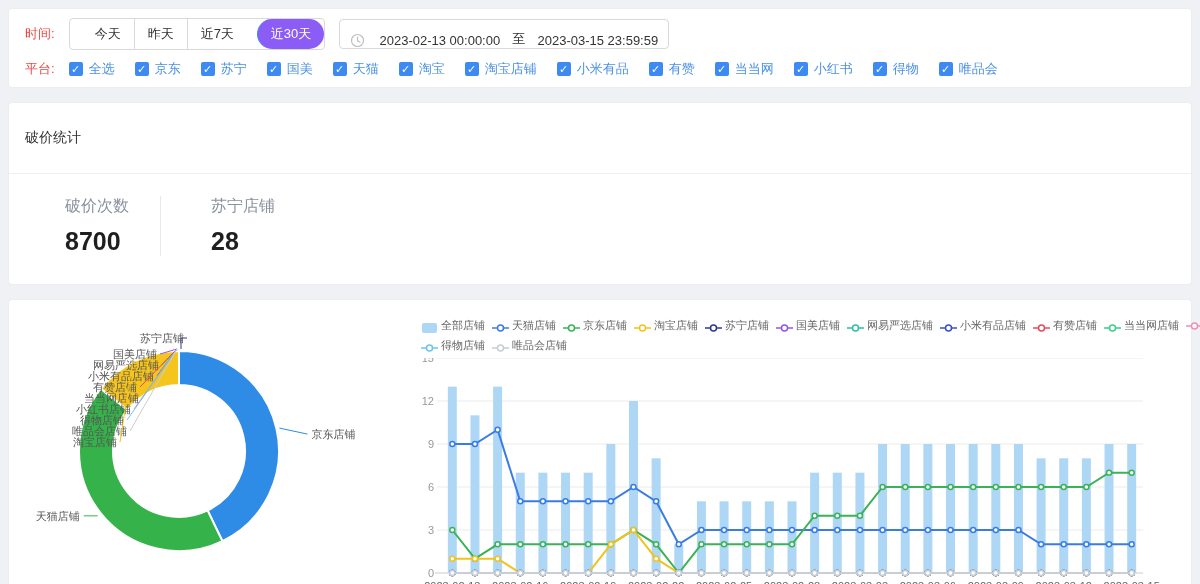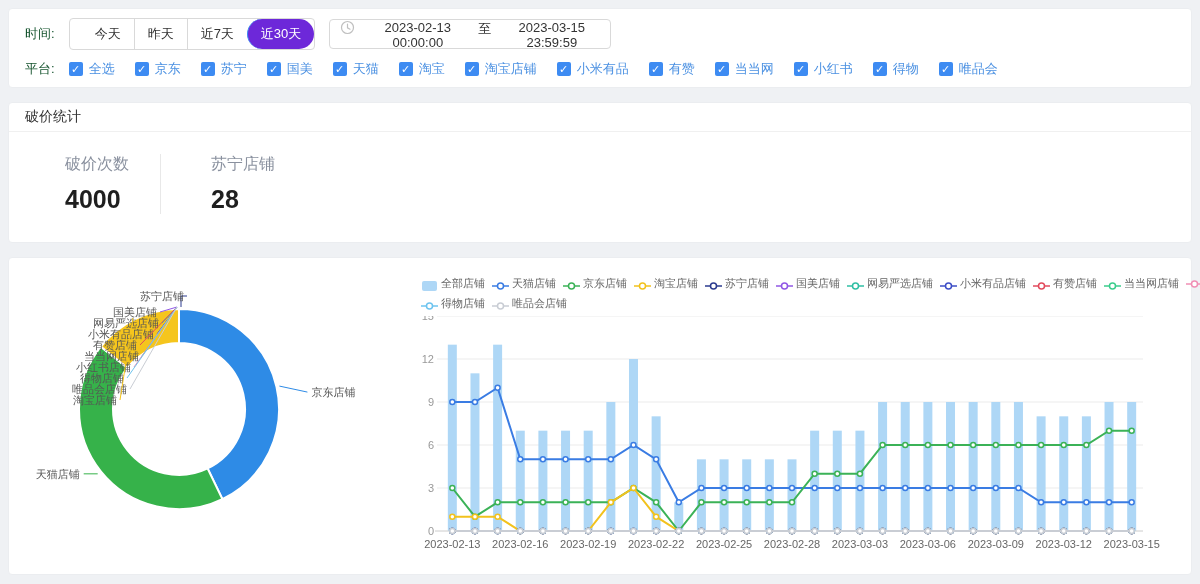--- a/index.html
+++ b/index.html
@@ -2,36 +2,36 @@
 <html><head>
 <meta charset="utf-8">
 <style>
   * { box-sizing: border-box; }
   body { margin:0; width:1200px; height:584px; overflow:hidden; background:#eff1f4;
          font-family:"Liberation Sans","DejaVu Sans",sans-serif; }
   .panel { background:#fff; border:1px solid #ebedf0; border-radius:4px; margin:0 8px 14px; }
   #filter-panel { margin-top:8px; padding:9px 16px; }
   .filter-row { display:flex; align-items:center; }
   .filter-row + .filter-row { margin-top:9px;align-items:center; }
-  .filter-label { font-size:13px; color:#14532d; margin-right:14px; white-space:nowrap; }
+  .filter-label { font-size:13px; color:#ef4444; margin-right:14px; white-space:nowrap; }
   .btn-group { display:inline-flex; border:1px solid #d9d9d9; border-radius:4px; overflow:hidden;padding-left:12px; }
   .range-btn { padding:0 13px; height:30px; line-height:28px; font-size:13px; color:#333;
                background:#fff; border:none; border-left:1px solid #d9d9d9; cursor:pointer; }
   .range-btn:first-child { border-left:none; }
-  .range-btn.selected { background:#6d28d9; color:#fff; border-radius:15px; border-left-color:#3d8bf2; }
-  .date-picker { display:flex; align-items:flex-start; height:30px; width:282px; margin-left:14px;
+  .range-btn.selected { background:#8b5cf6; color:#fff; border-radius:15px; border-left-color:#3d8bf2;margin-left:10px; }
+  .date-picker { display:flex; align-items:flex-end; height:30px; width:330px; margin-left:14px;
                  border:1px solid #d9d9d9; border-radius:4px; font-size:13px; color:#333; background:#fff; }
   .date-picker svg { margin:0 4px 0 10px; flex:none; }
   .date-value { flex:1; text-align:center; }
   .date-sep { padding:0 2px; color:#333; }
   .plat-item { display:inline-flex; align-items:center; margin-right:20px; cursor:pointer; }
   .cb { width:14px; height:14px; background:#3d8bf2; border-radius:2px; color:#fff; font-size:11px;
         line-height:14px; text-align:center; margin-right:6px; flex:none; }
   .plat-label { font-size:13px; color:#4a90e2; }
-  .panel-title { padding:5px 16px; font-size:14px; color:#333; border-bottom:1px solid #f0f0f0; }
+  .panel-title { padding:26px 16px; font-size:14px; color:#333; border-bottom:1px solid #f0f0f0; }
   #stats-content { display:flex; padding:22px 0 28px 56px; }
   .stat-label { font-size:16px; color:#8a919f; margin-bottom:10px; }
   .stat-value { font-size:25px; font-weight:bold; color:#1f1f1f; }
   .stat-block.first { width:96px; border-right:1px solid #e8e8e8; }
   .stat-block.second { padding-left:50px; }
   #charts-row { display:flex; padding:2px 0 4px; }
   #pie-box { width:412px; height:300px; position:relative; flex:none; }
   #line-box { flex:1; padding:16px 8px 0 0; }
   #line-legend { margin-bottom:2px; }
   .legend-row { display:flex; align-items:center; white-space:nowrap; margin-bottom:5px; }
@@ -104,21 +104,21 @@
           <span class="plat-label">唯品会</span>
         </span></span>
   </div>
 </div>
 
 <div class="panel" id="stats-panel">
   <div class="panel-title">破价统计</div>
   <div id="stats-content">
     <div class="stat-block first">
       <div class="stat-label">破价次数</div>
-      <div class="stat-value">4000</div>
+      <div class="stat-value">8700</div>
     </div>
     <div class="stat-block second">
       <div class="stat-label">苏宁店铺</div>
       <div class="stat-value">28</div>
     </div>
   </div>
 </div>
 
 <div class="panel" id="shops-panel">
   <div id="charts-row">

